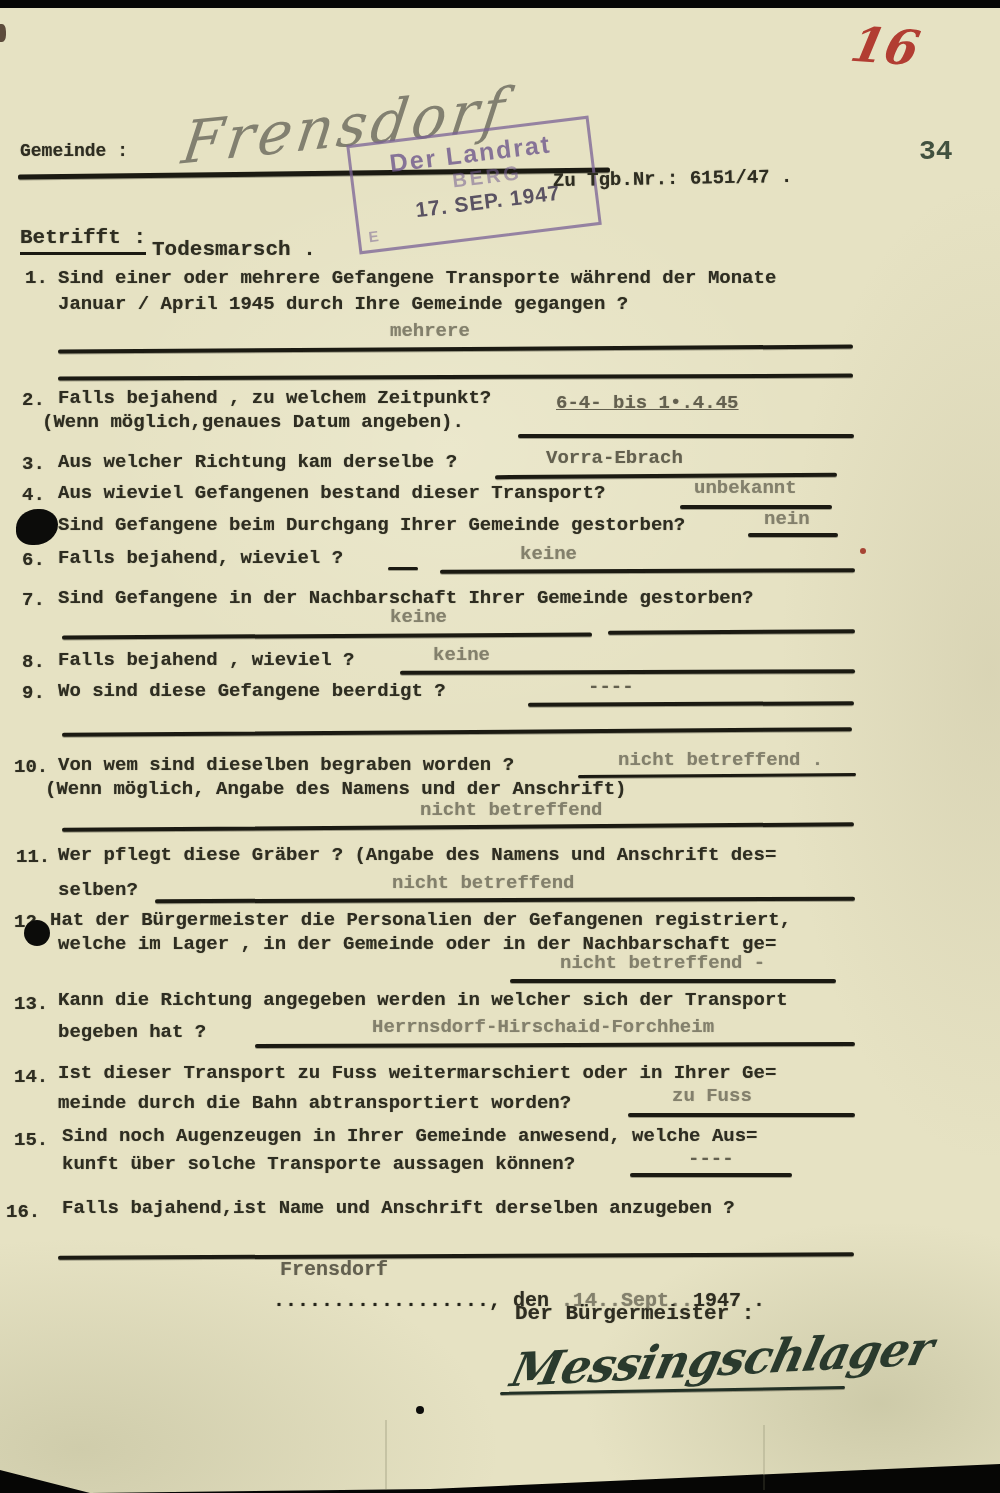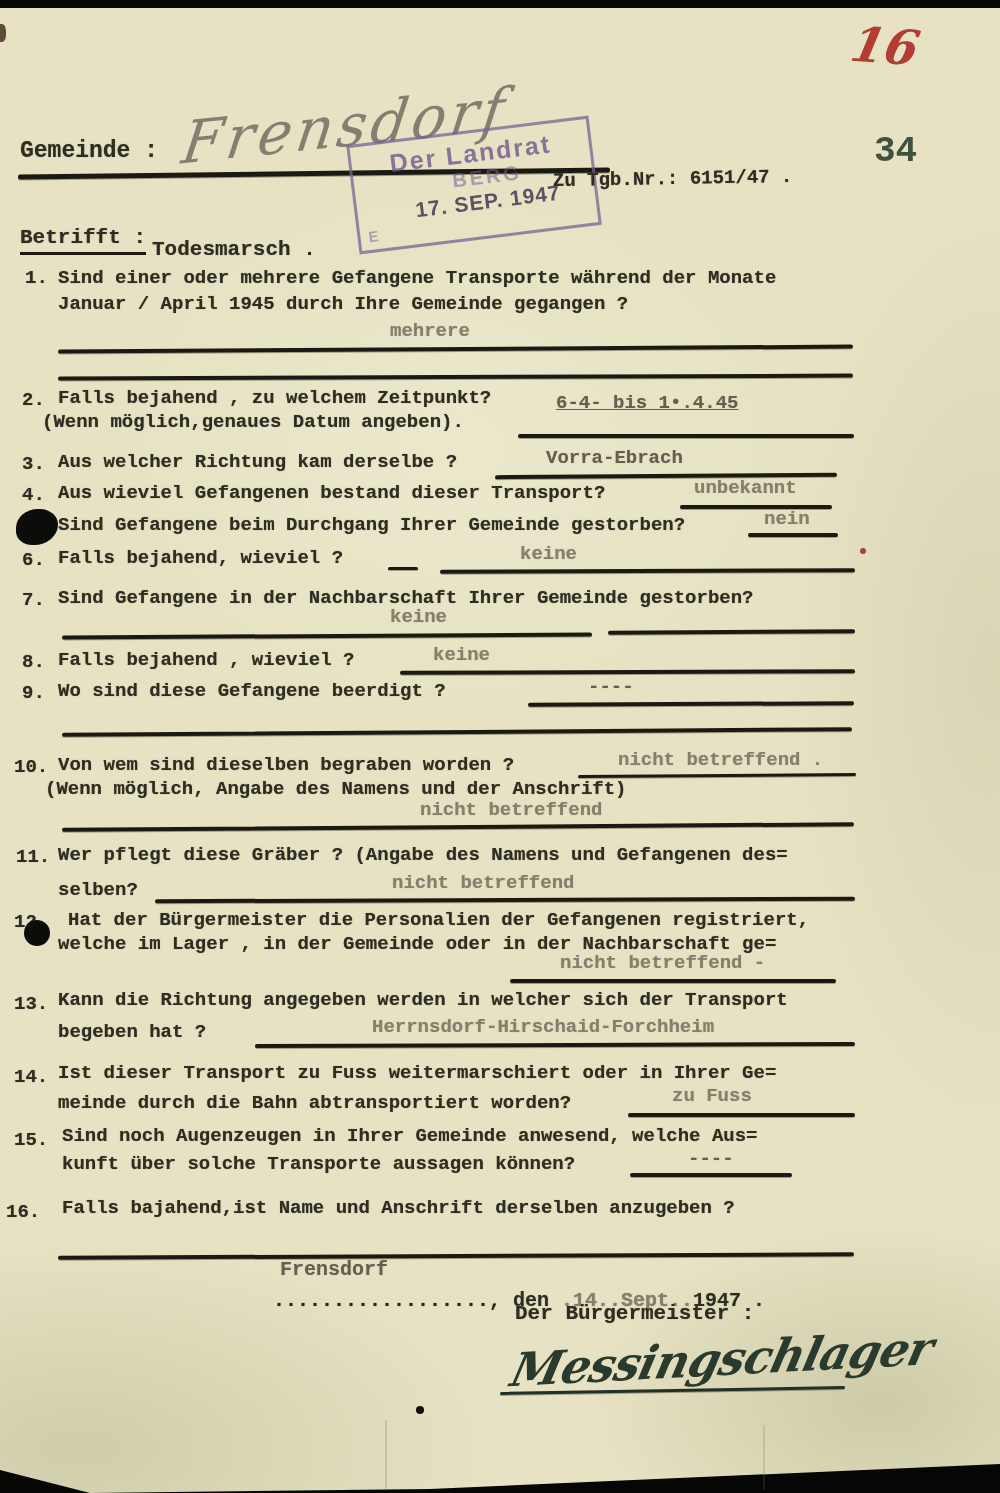--- a/index.html
+++ b/index.html
@@ -44,23 +44,23 @@
 
   <div class="strip" style="left:0;top:0;width:1000px;height:8px;"></div>
   <div class="strip" style="left:0;top:1458px;width:1000px;height:35px;background:transparent;">
     <div style="width:100%;height:100%;background:#060605;clip-path:polygon(0px 12px,90px 35px,430px 31px,1000px 6px,1000px 35px,0px 35px);"></div>
   </div>
   <div class="blob" style="left:-4px;top:24px;width:10px;height:18px;background:#5d4c3c;border-radius:40%;"></div>
   <div style="position:absolute;left:385px;top:1420px;width:2px;height:70px;background:rgba(120,118,90,0.25);"></div>
   <div style="position:absolute;left:763px;top:1425px;width:2px;height:65px;background:rgba(120,118,90,0.22);"></div>
 
   <div class="hand" style="left:852px;top:18px;font-size:48px;font-weight:700;color:#b23d32;transform:rotate(4deg) skewX(-8deg);">16</div>
-  <div class="typed" style="left:874px;top:140px;font-size:36px;color:#41513f;text-shadow:none;">34</div>
+  <div class="typed" style="left:919px;top:140px;font-size:28px;color:#41513f;text-shadow:none;">34</div>
 
-  <div class="typed" style="left:20px;top:139px;font-size:23px;">Gemeinde :</div>
+  <div class="typed" style="left:20px;top:139px;font-size:18px;">Gemeinde :</div>
   <div class="ln" style="left:18px;top:171px;width:592px;height:5px;transform:rotate(-0.7deg);"></div>
   <div class="hand" style="left:182px;top:92px;font-size:58px;color:rgba(112,110,98,0.85);transform:rotate(-6deg) skewX(-14deg);letter-spacing:4px;">Frensdorf</div>
 
   <div id="stamp">
     <div class="s1">Der Landrat</div>
     <div class="s2">BERG</div>
     <div class="s3">17. SEP. 1947</div>
     <div class="s4">E</div>
   </div>
 
@@ -123,27 +123,27 @@
 
   <div class="typed" style="left:14px;top:755px;">10.</div>
   <div class="typed" style="left:58px;top:753px;">Von wem sind dieselben begraben worden ?</div>
   <div class="ans" style="left:618px;top:749px;">nicht betreffend .</div>
   <div class="ln thin" style="left:578px;top:774px;width:278px;transform:rotate(-0.4deg);"></div>
   <div class="typed" style="left:45px;top:777px;">(Wenn möglich, Angabe des Namens und der Anschrift)</div>
   <div class="ans" style="left:420px;top:799px;">nicht betreffend</div>
   <div class="ln" style="left:62px;top:825px;width:792px;transform:rotate(-0.4deg);"></div>
 
   <div class="typed" style="left:16px;top:845px;">11.</div>
-  <div class="typed" style="left:58px;top:843px;">Wer pflegt diese Gräber ? (Angabe des Namens und Gefangenen des=</div>
+  <div class="typed" style="left:58px;top:843px;">Wer pflegt diese Gräber ? (Angabe des Namens und Anschrift des=</div>
   <div class="typed" style="left:58px;top:878px;">selben?</div>
   <div class="ans" style="left:392px;top:872px;">nicht betreffend</div>
   <div class="ln" style="left:155px;top:898px;width:700px;transform:rotate(-0.2deg);"></div>
 
   <div class="typed" style="left:14px;top:910px;">12.</div>
-  <div class="typed" style="left:68px;top:908px;">Hat der Bürgermeister die Personalien der Gefangenen registriert,</div>
+  <div class="typed" style="left:50px;top:908px;">Hat der Bürgermeister die Personalien der Gefangenen registriert,</div>
   <div class="typed" style="left:58px;top:932px;">welche im Lager , in der Gemeinde oder in der Nachbarschaft ge=</div>
   <div class="ans" style="left:560px;top:952px;">nicht betreffend -</div>
   <div class="ln" style="left:510px;top:979px;width:326px;"></div>
   <div class="blob" style="left:24px;top:920px;width:26px;height:26px;"></div>
 
   <div class="typed" style="left:14px;top:992px;">13.</div>
   <div class="typed" style="left:58px;top:988px;">Kann die Richtung angegeben werden in welcher sich der Transport</div>
   <div class="typed" style="left:58px;top:1020px;">begeben hat ?</div>
   <div class="ans" style="left:372px;top:1016px;">Herrnsdorf-Hirschaid-Forchheim</div>
   <div class="ln" style="left:255px;top:1043px;width:600px;transform:rotate(-0.2deg);"></div>

